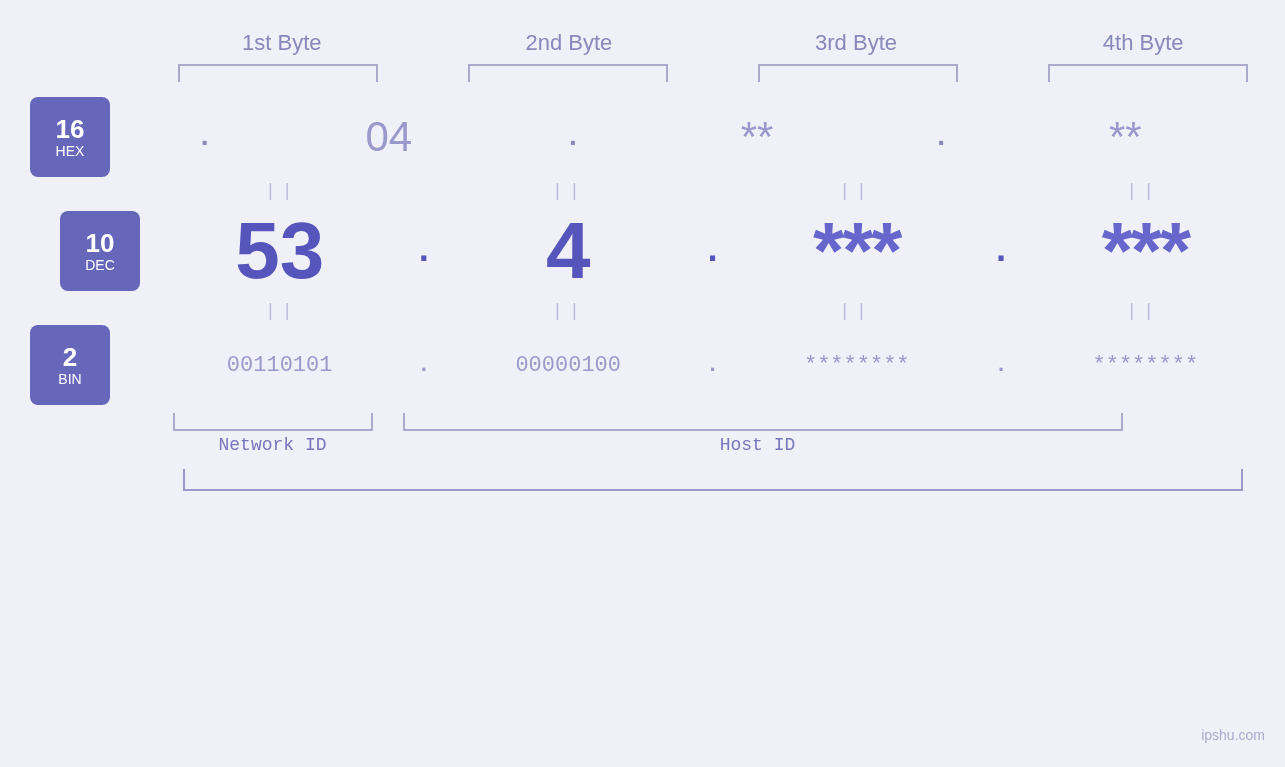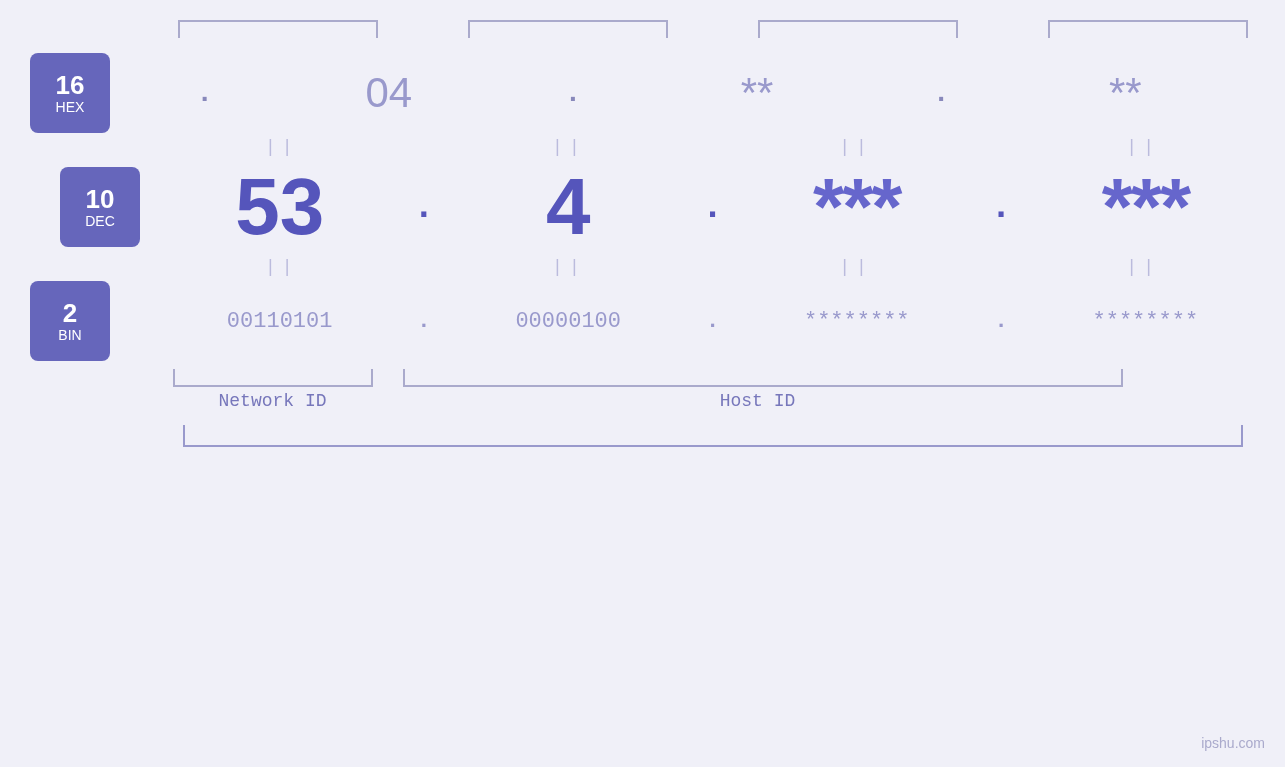--- a/index.html
+++ b/index.html
@@ -50,20 +50,37 @@
       font-size: 14px;
       font-weight: normal;
     }
 
   </style>
 </head>
 <body>
 
 <div class="main-container">
 
+  <div style="display:flex; width:1100px; margin-left:140px; justify-content:space-around; margin-bottom:8px; margin-top:10px;">
+    <div style="width:220px; text-align:center;">
+      <span style="color:#8888bb; font-size:22px; font-family:Arial,sans-serif;">1st Byte</span>
+    </div>
+    <div style="width:30px;"></div>
+    <div style="width:220px; text-align:center;">
+      <span style="color:#8888bb; font-size:22px; font-family:Arial,sans-serif;">2nd Byte</span>
+    </div>
+    <div style="width:30px;"></div>
+    <div style="width:220px; text-align:center;">
+      <span style="color:#8888bb; font-size:22px; font-family:Arial,sans-serif;">3rd Byte</span>
+    </div>
+    <div style="width:30px;"></div>
+    <div style="width:220px; text-align:center;">
+      <span style="color:#8888bb; font-size:22px; font-family:Arial,sans-serif;">4th Byte</span>
+    </div>
+  </div>
 
   <div style="display:flex; width:1100px; margin-left:140px; justify-content:space-around; margin-bottom:15px;">
     <div style="width:200px; height:18px; border:2px solid #aaaacc; border-bottom:none;"></div>
     <div style="width:30px;"></div>
     <div style="width:200px; height:18px; border:2px solid #aaaacc; border-bottom:none;"></div>
     <div style="width:30px;"></div>
     <div style="width:200px; height:18px; border:2px solid #aaaacc; border-bottom:none;"></div>
     <div style="width:30px;"></div>
     <div style="width:200px; height:18px; border:2px solid #aaaacc; border-bottom:none;"></div>
   </div>
@@ -156,15 +173,15 @@
 
   <div style="width:1060px; margin-left:140px; margin-top:14px;">
     <div style="display:flex; justify-content:space-between;">
       <div style="width:2px; height:20px; background:#9999cc;"></div>
       <div style="width:2px; height:20px; background:#9999cc;"></div>
     </div>
     <div style="width:100%; height:2px; background:#9999cc;"></div>
   </div>
 
 
-  <div style="position:absolute; bottom:16px; right:20px; color:#aaaacc; font-size:14px; font-family:Arial,sans-serif;">ipshu.com</div>
+  <div style="position:absolute; bottom:24px; right:20px; color:#aaaacc; font-size:14px; font-family:Arial,sans-serif;">ipshu.com</div>
 
 </div>
 
 </body></html>

